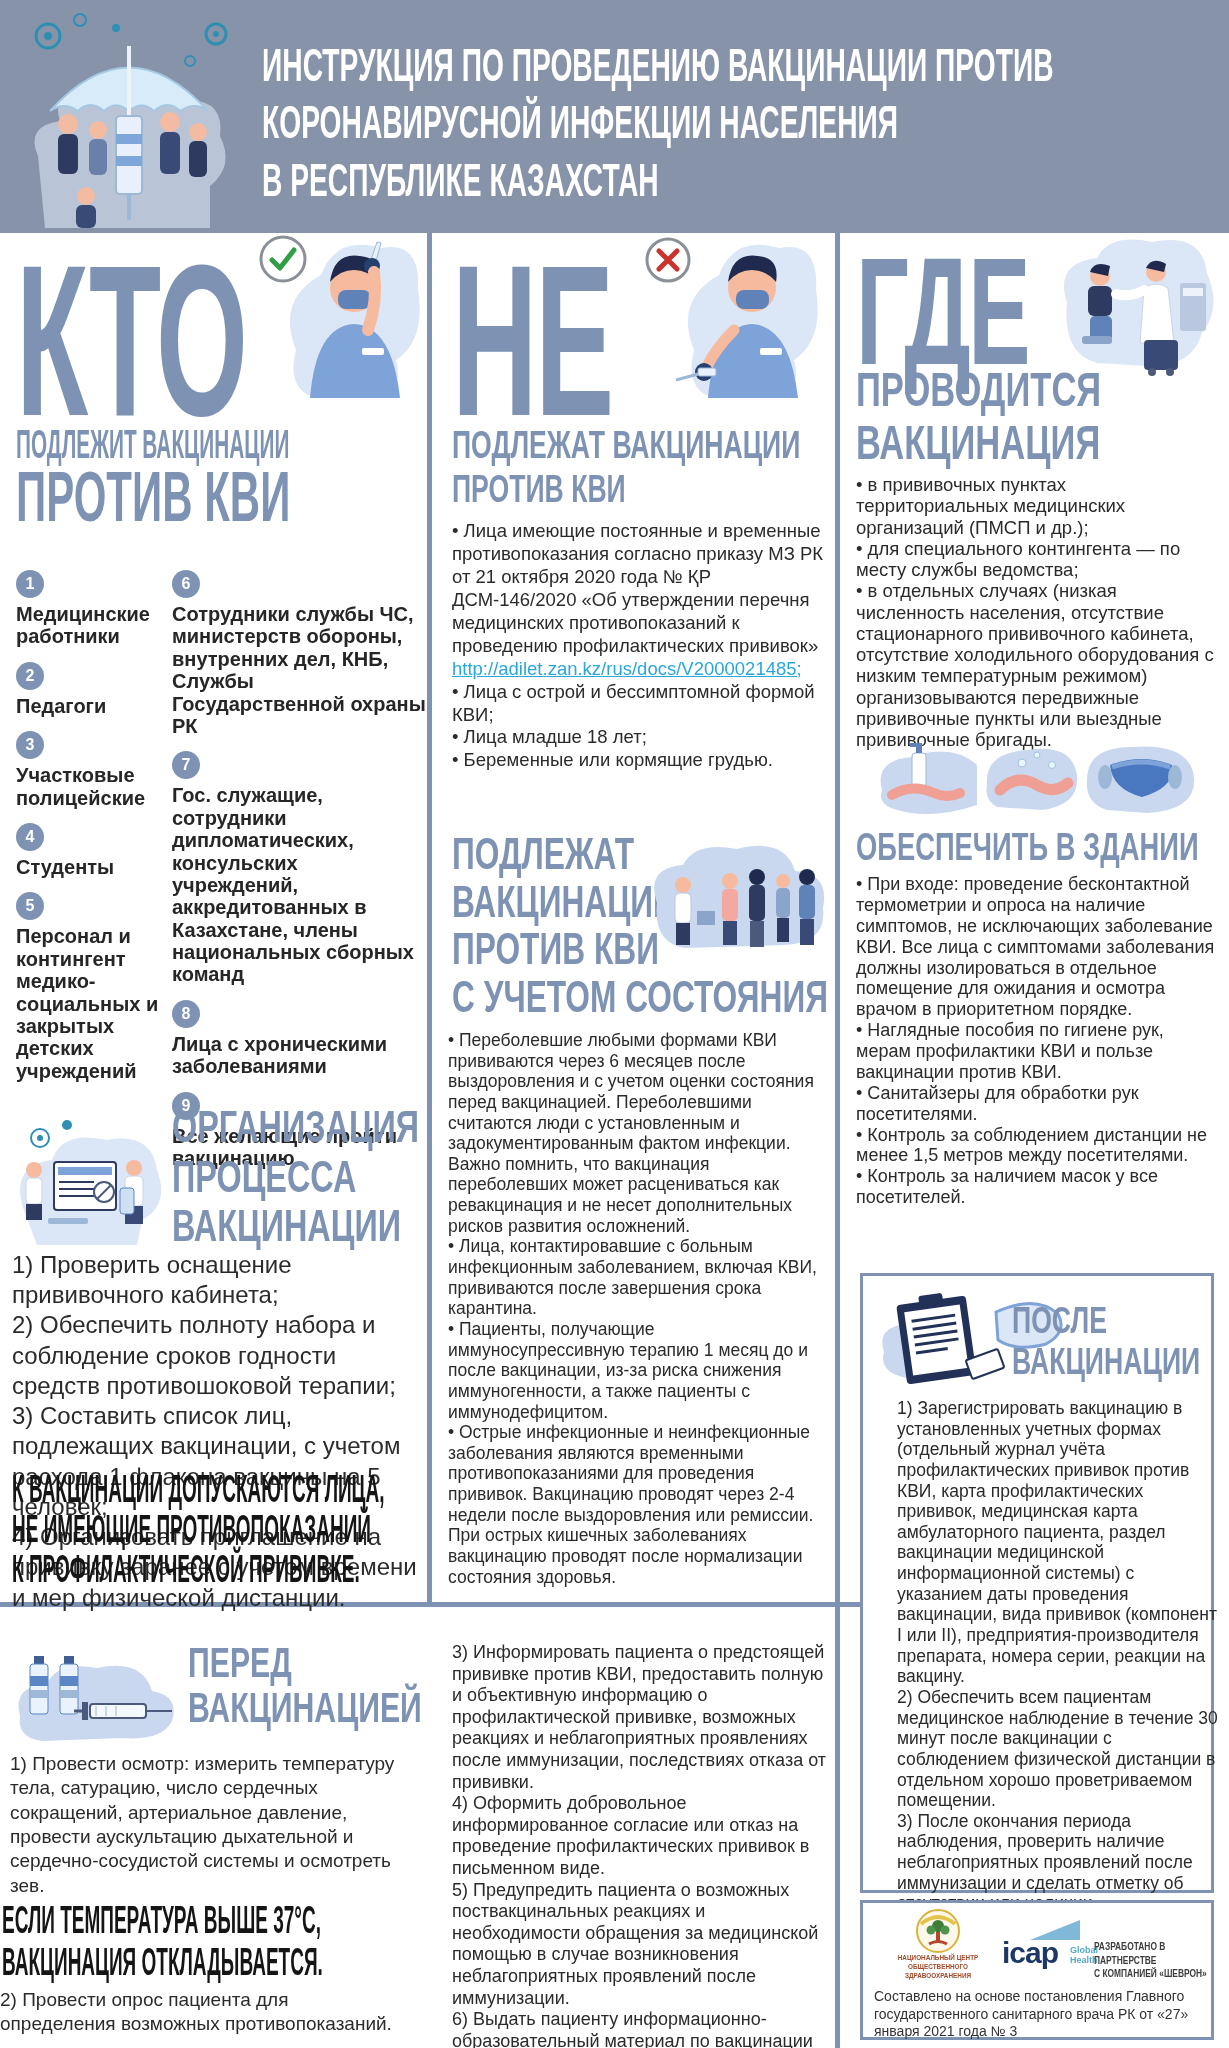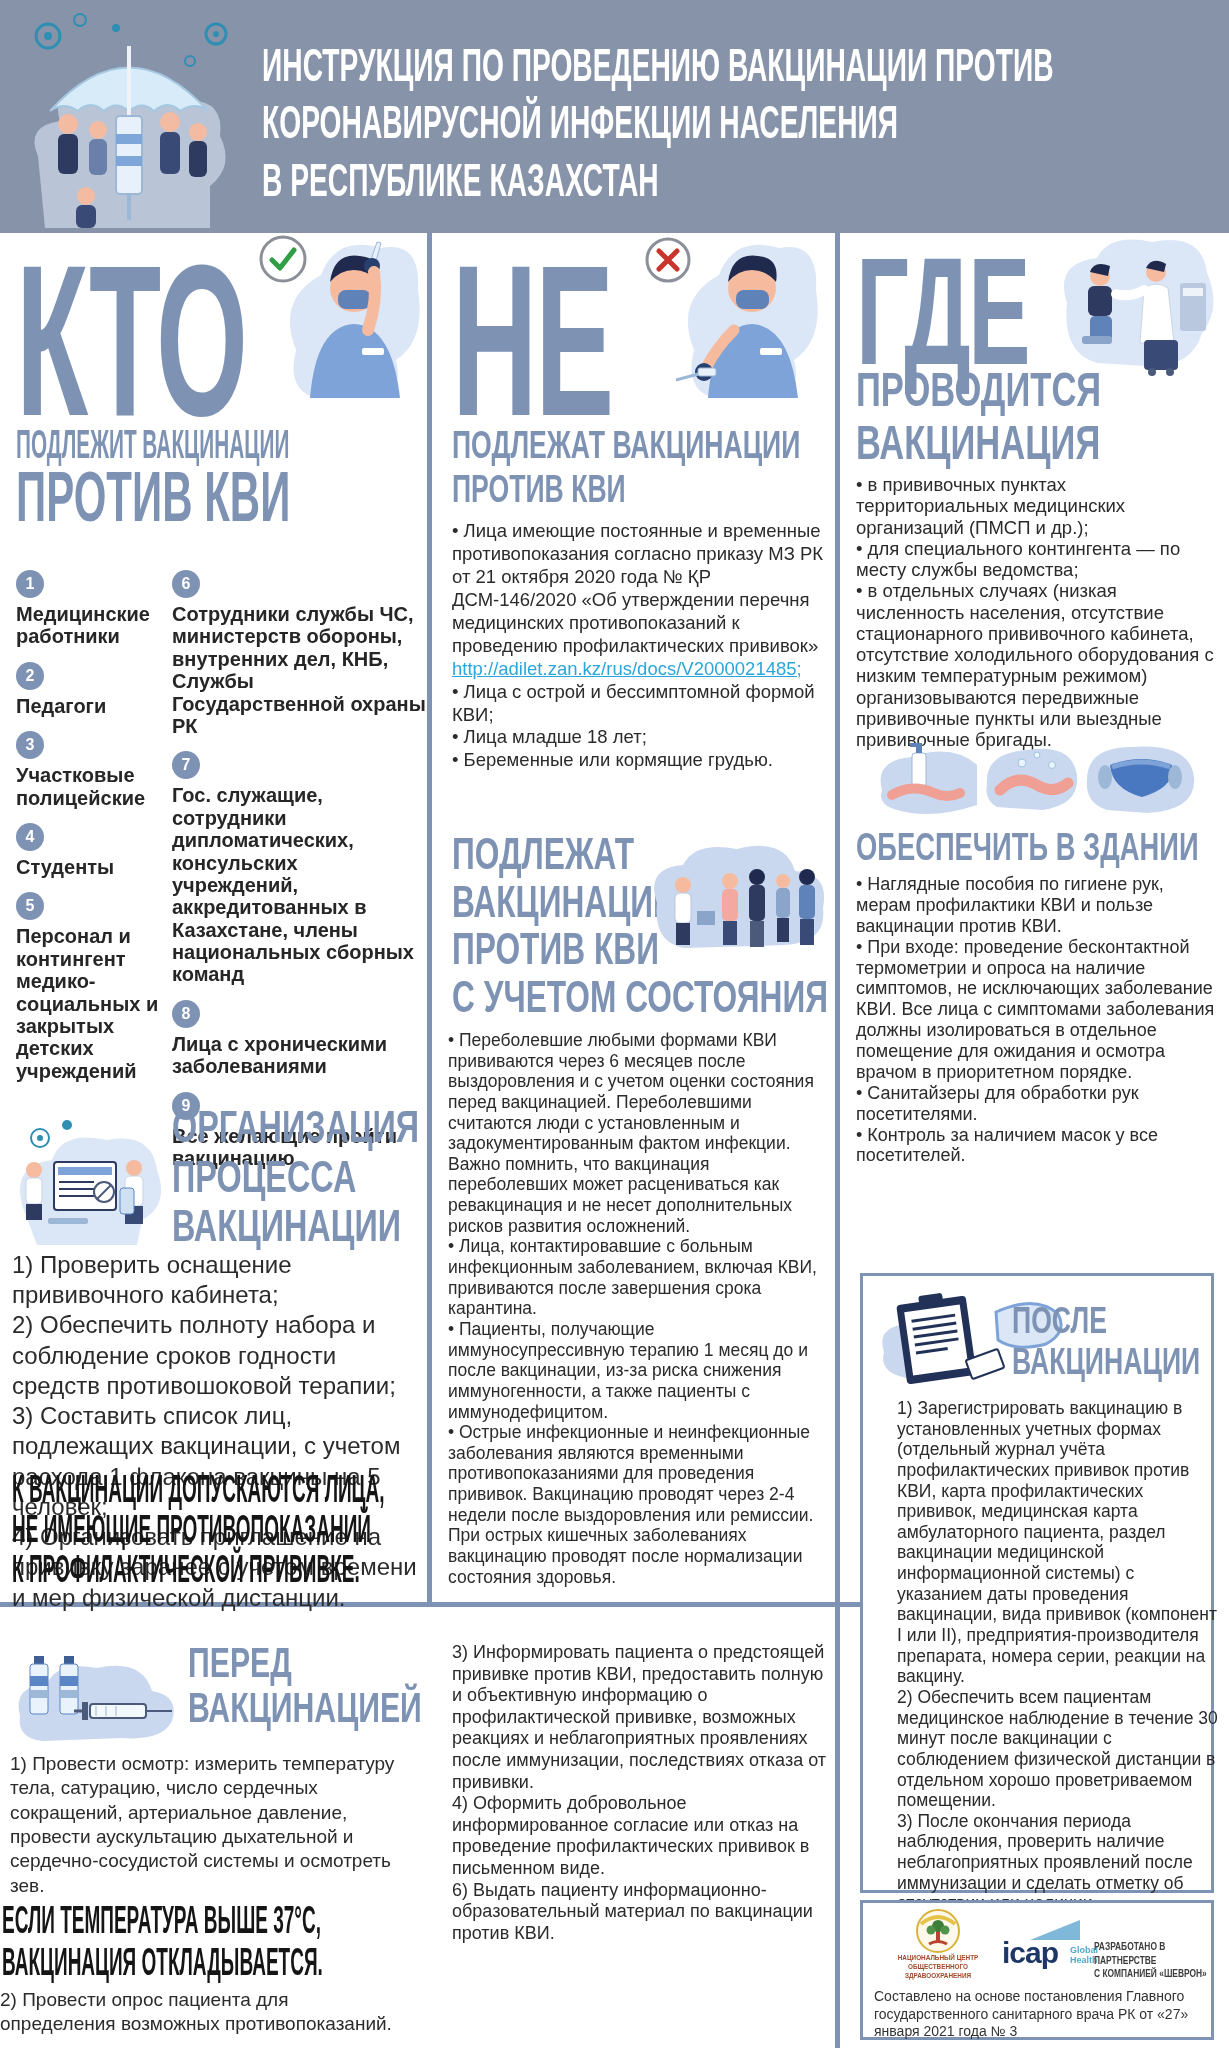--- a/index.html
+++ b/index.html
@@ -295,20 +295,21 @@
   <div class="abs cond-bullets">
     <p>• Переболевшие любыми формами КВИ прививаются через 6 месяцев после выздоровления и с учетом оценки состояния перед вакцинацией. Переболевшими считаются люди с установленным и задокументированным фактом инфекции. Важно помнить, что вакцинация переболевших может расцениваться как ревакцинация и не несет дополнительных рисков развития осложнений.</p>
     <p>• Лица, контактировавшие с больным инфекционным заболеванием, включая КВИ, прививаются после завершения срока карантина.</p>
     <p>• Пациенты, получающие иммуносупрессивную терапию 1 месяц до и после вакцинации, из-за риска снижения иммуногенности, а также пациенты с иммунодефицитом.</p>
     <p>• Острые инфекционные и неинфекционные заболевания являются временными противопоказаниями для проведения прививок. Вакцинацию проводят через 2-4 недели после выздоровления или ремиссии. При острых кишечных заболеваниях вакцинацию проводят после нормализации состояния здоровья.</p>
   </div>
 
   <div class="abs mid-bottom">
     <p>3) Информировать пациента о предстоящей прививке против КВИ, предоставить полную и объективную информацию о профилактической прививке, возможных реакциях и неблагоприятных проявлениях после иммунизации, последствиях отказа от прививки.</p>
     <p>4) Оформить добровольное информированное согласие или отказ на проведение профилактических прививок в письменном виде.</p>
+    <p>5) Предупредить пациента о возможных поствакцинальных реакциях и необходимости обращения за медицинской помощью в случае возникновения неблагоприятных проявлений после иммунизации.</p>
     <p>6) Выдать пациенту информационно-образовательный материал по вакцинации против КВИ.</p>
   </div>
 
   <div class="abs bigword gde-big cnd" style="left:856px;top:242px;">ГДЕ</div>
   <div class="abs" style="left:1052px;top:228px;">
     <svg width="170" height="148" viewBox="0 0 170 148">
       <path d="M15,75 Q2,35 45,30 Q58,5 100,14 Q150,4 155,45 Q170,80 150,105 Q140,140 95,138 L45,135 Q10,125 15,75 Z" fill="#dbe6f6"></path>
       <rect x="128" y="55" width="26" height="48" rx="3" fill="#b9c8de"></rect>
       <rect x="131" y="60" width="20" height="8" fill="#eef3fa"></rect>
       <circle cx="48" cy="48" r="10" fill="#f6bb9e"></circle>
@@ -347,23 +348,24 @@
         <circle cx="165" cy="20" r="3" fill="#eaf4fb" stroke="#9fc4e0"></circle>
         <circle cx="180" cy="30" r="3.5" fill="#eaf4fb" stroke="#9fc4e0"></circle>
       <path d="M238,30 Q270,18 300,30 Q304,52 270,62 Q240,54 238,30 Z" fill="#4a78c0"></path>
       <path d="M240,32 Q270,22 298,32" stroke="#7ea3d8" stroke-width="5" fill="none"></path>
       <ellipse cx="233" cy="42" rx="7" ry="12" fill="#9db8d6"></ellipse>
         <ellipse cx="303" cy="42" rx="7" ry="12" fill="#9db8d6"></ellipse>
     </svg>
   </div>
   <div class="abs bld-h cnd">ОБЕСПЕЧИТЬ В ЗДАНИИ</div>
   <div class="abs bld-bullets">
+    <p>• При входе: проведение бесконтактной термометрии и опроса на наличие симптомов, не исключающих заболевание КВИ. Все лица с симптомами заболевания должны изолироваться в отдельное помещение для ожидания и осмотра врачом в приоритетном порядке.</p>
     <p>• Наглядные пособия по гигиене рук, мерам профилактики КВИ и пользе вакцинации против КВИ.</p>
-    <p>• При входе: проведение бесконтактной термометрии и опроса на наличие симптомов, не исключающих заболевание КВИ. Все лица с симптомами заболевания должны изолироваться в отдельное помещение для ожидания и осмотра врачом в приоритетном порядке.</p>
     <p>• Санитайзеры для обработки рук посетителями.</p>
+    <p>• Контроль за соблюдением дистанции не менее 1,5 метров между посетителями.</p>
     <p>• Контроль за наличием масок у все посетителей.</p>
   </div>
 
   <div class="abs after-box"></div>
   <div class="abs" style="left:876px;top:1292px;">
     <svg width="190" height="95" viewBox="0 0 190 95">
       <path d="M8,60 Q0,35 30,32 Q40,15 70,22 L70,80 Q40,92 18,82 Q4,75 8,60 Z" fill="#c9d8ef"></path>
       <path d="M120,20 Q160,2 182,22 Q192,40 170,52 Q140,60 122,48 Z" fill="#dbe6f6" stroke="#7ea3d8" stroke-width="3"></path>
       <g transform="rotate(-8 60 45)">
         <rect x="25" y="8" width="70" height="80" rx="4" fill="#223158"></rect>

